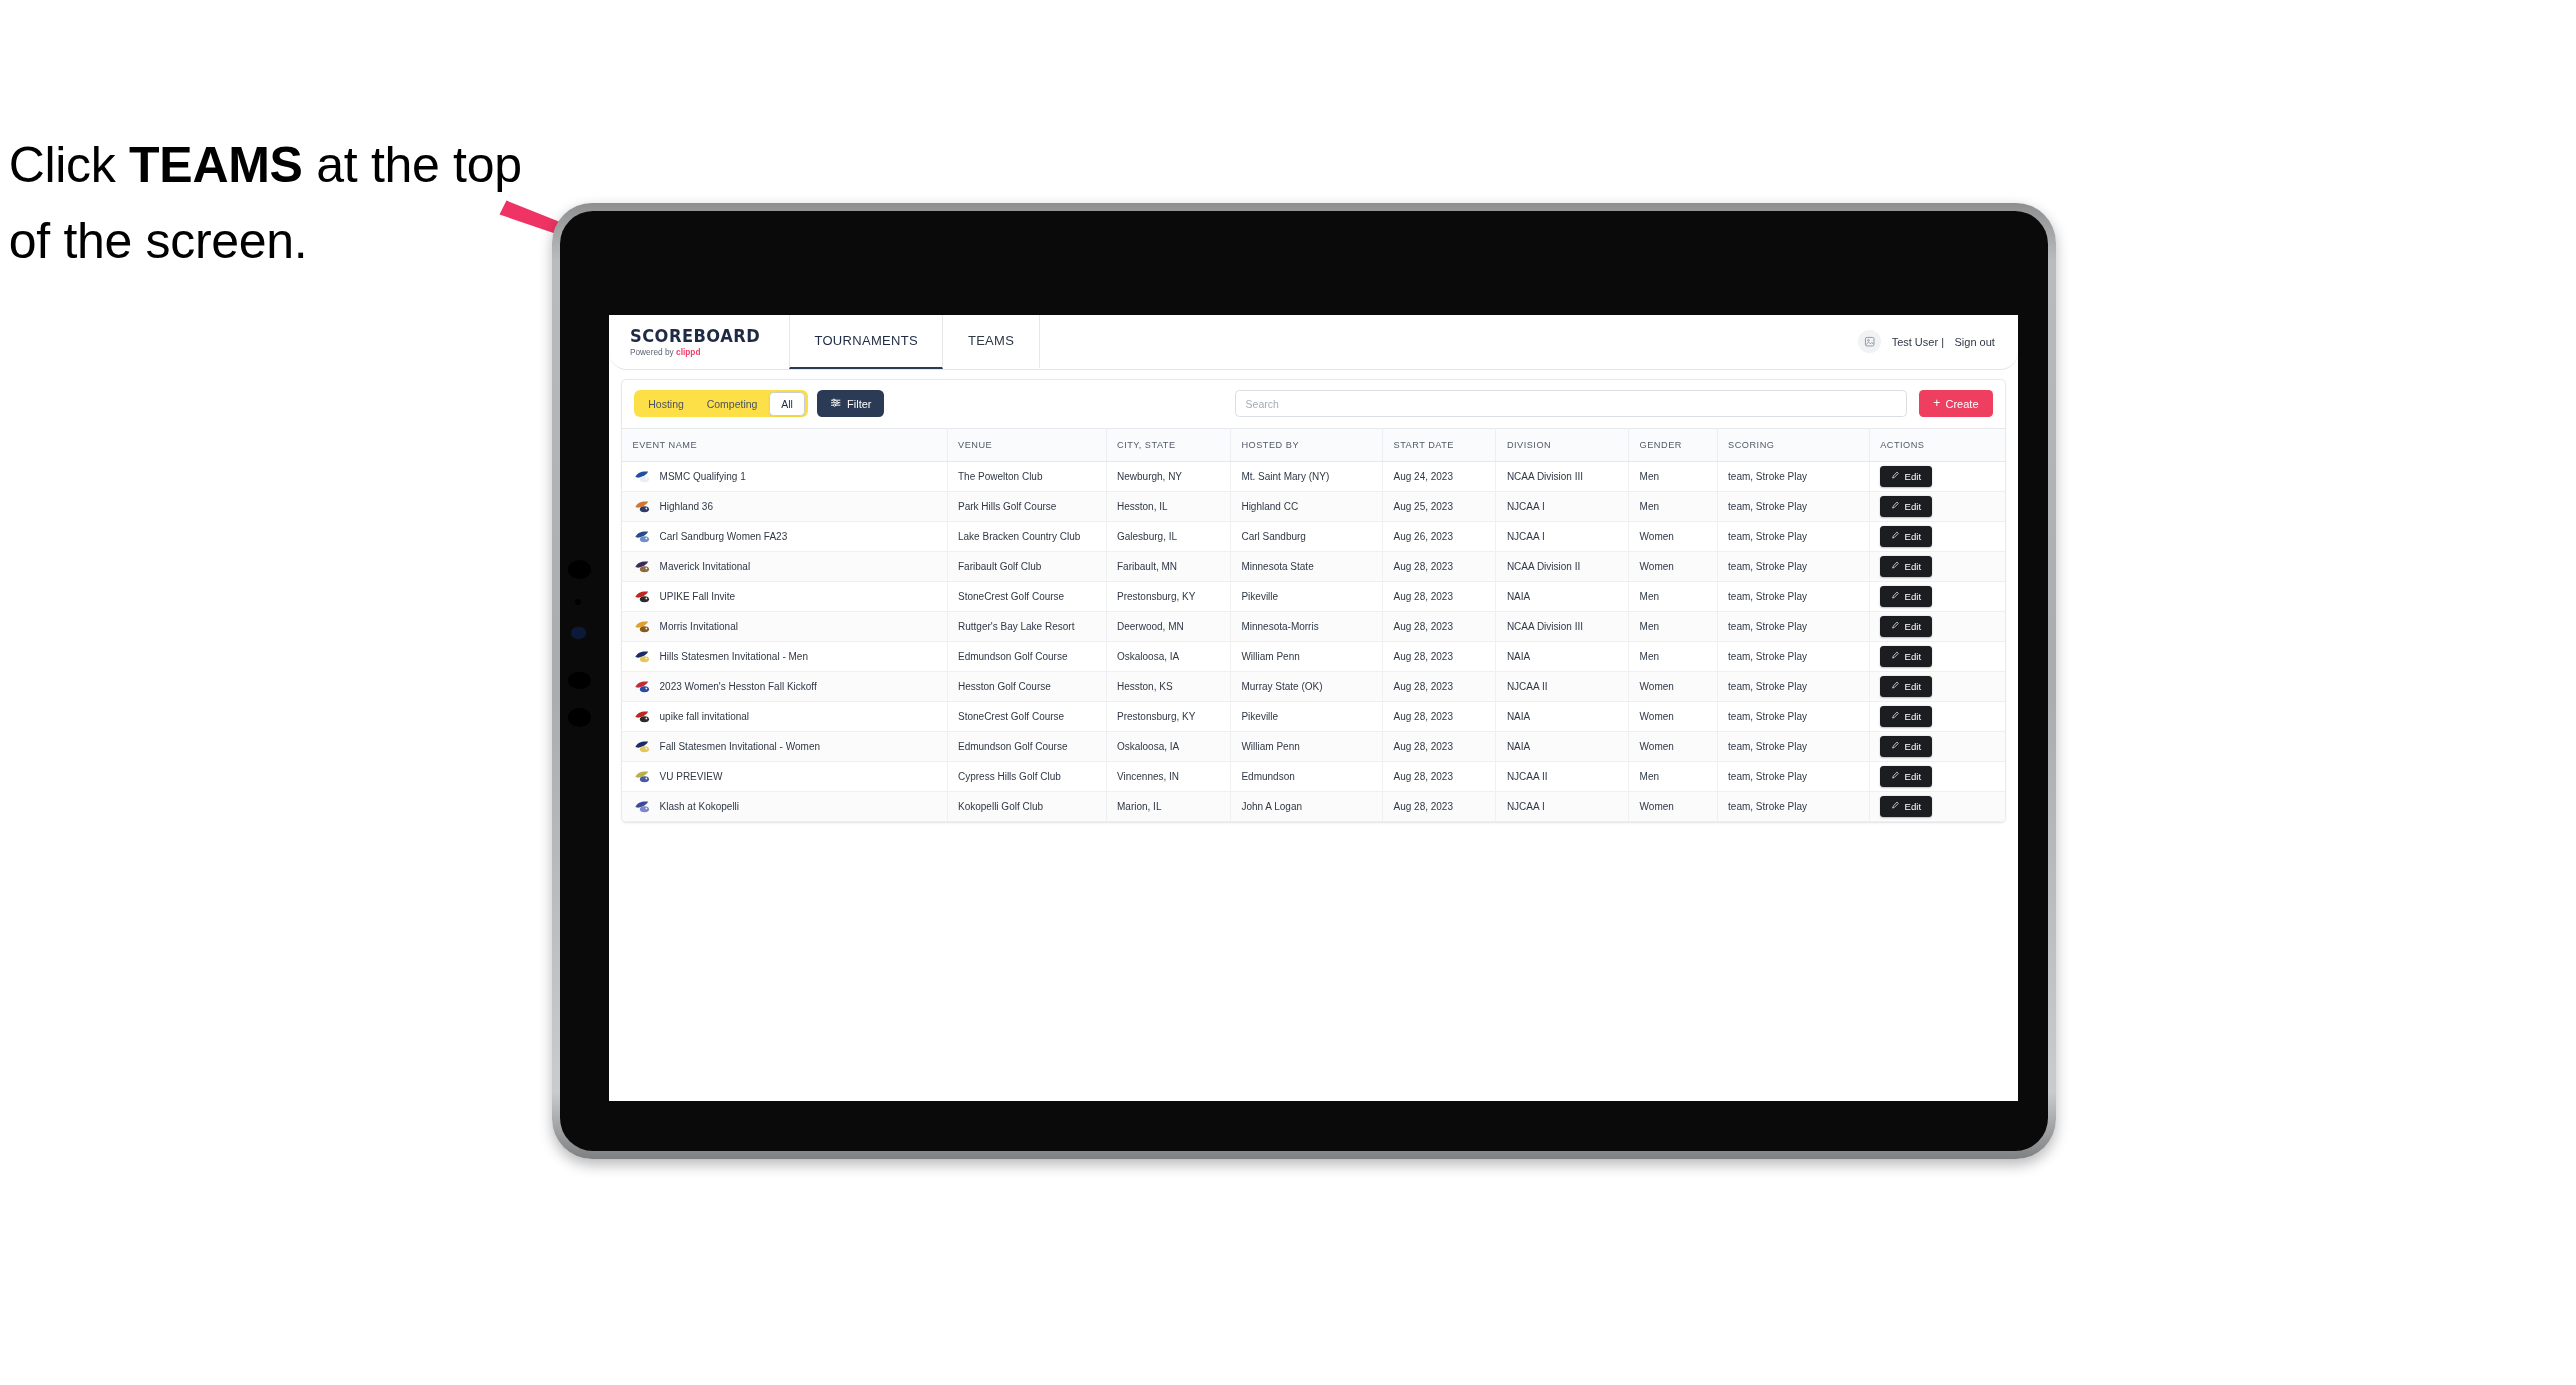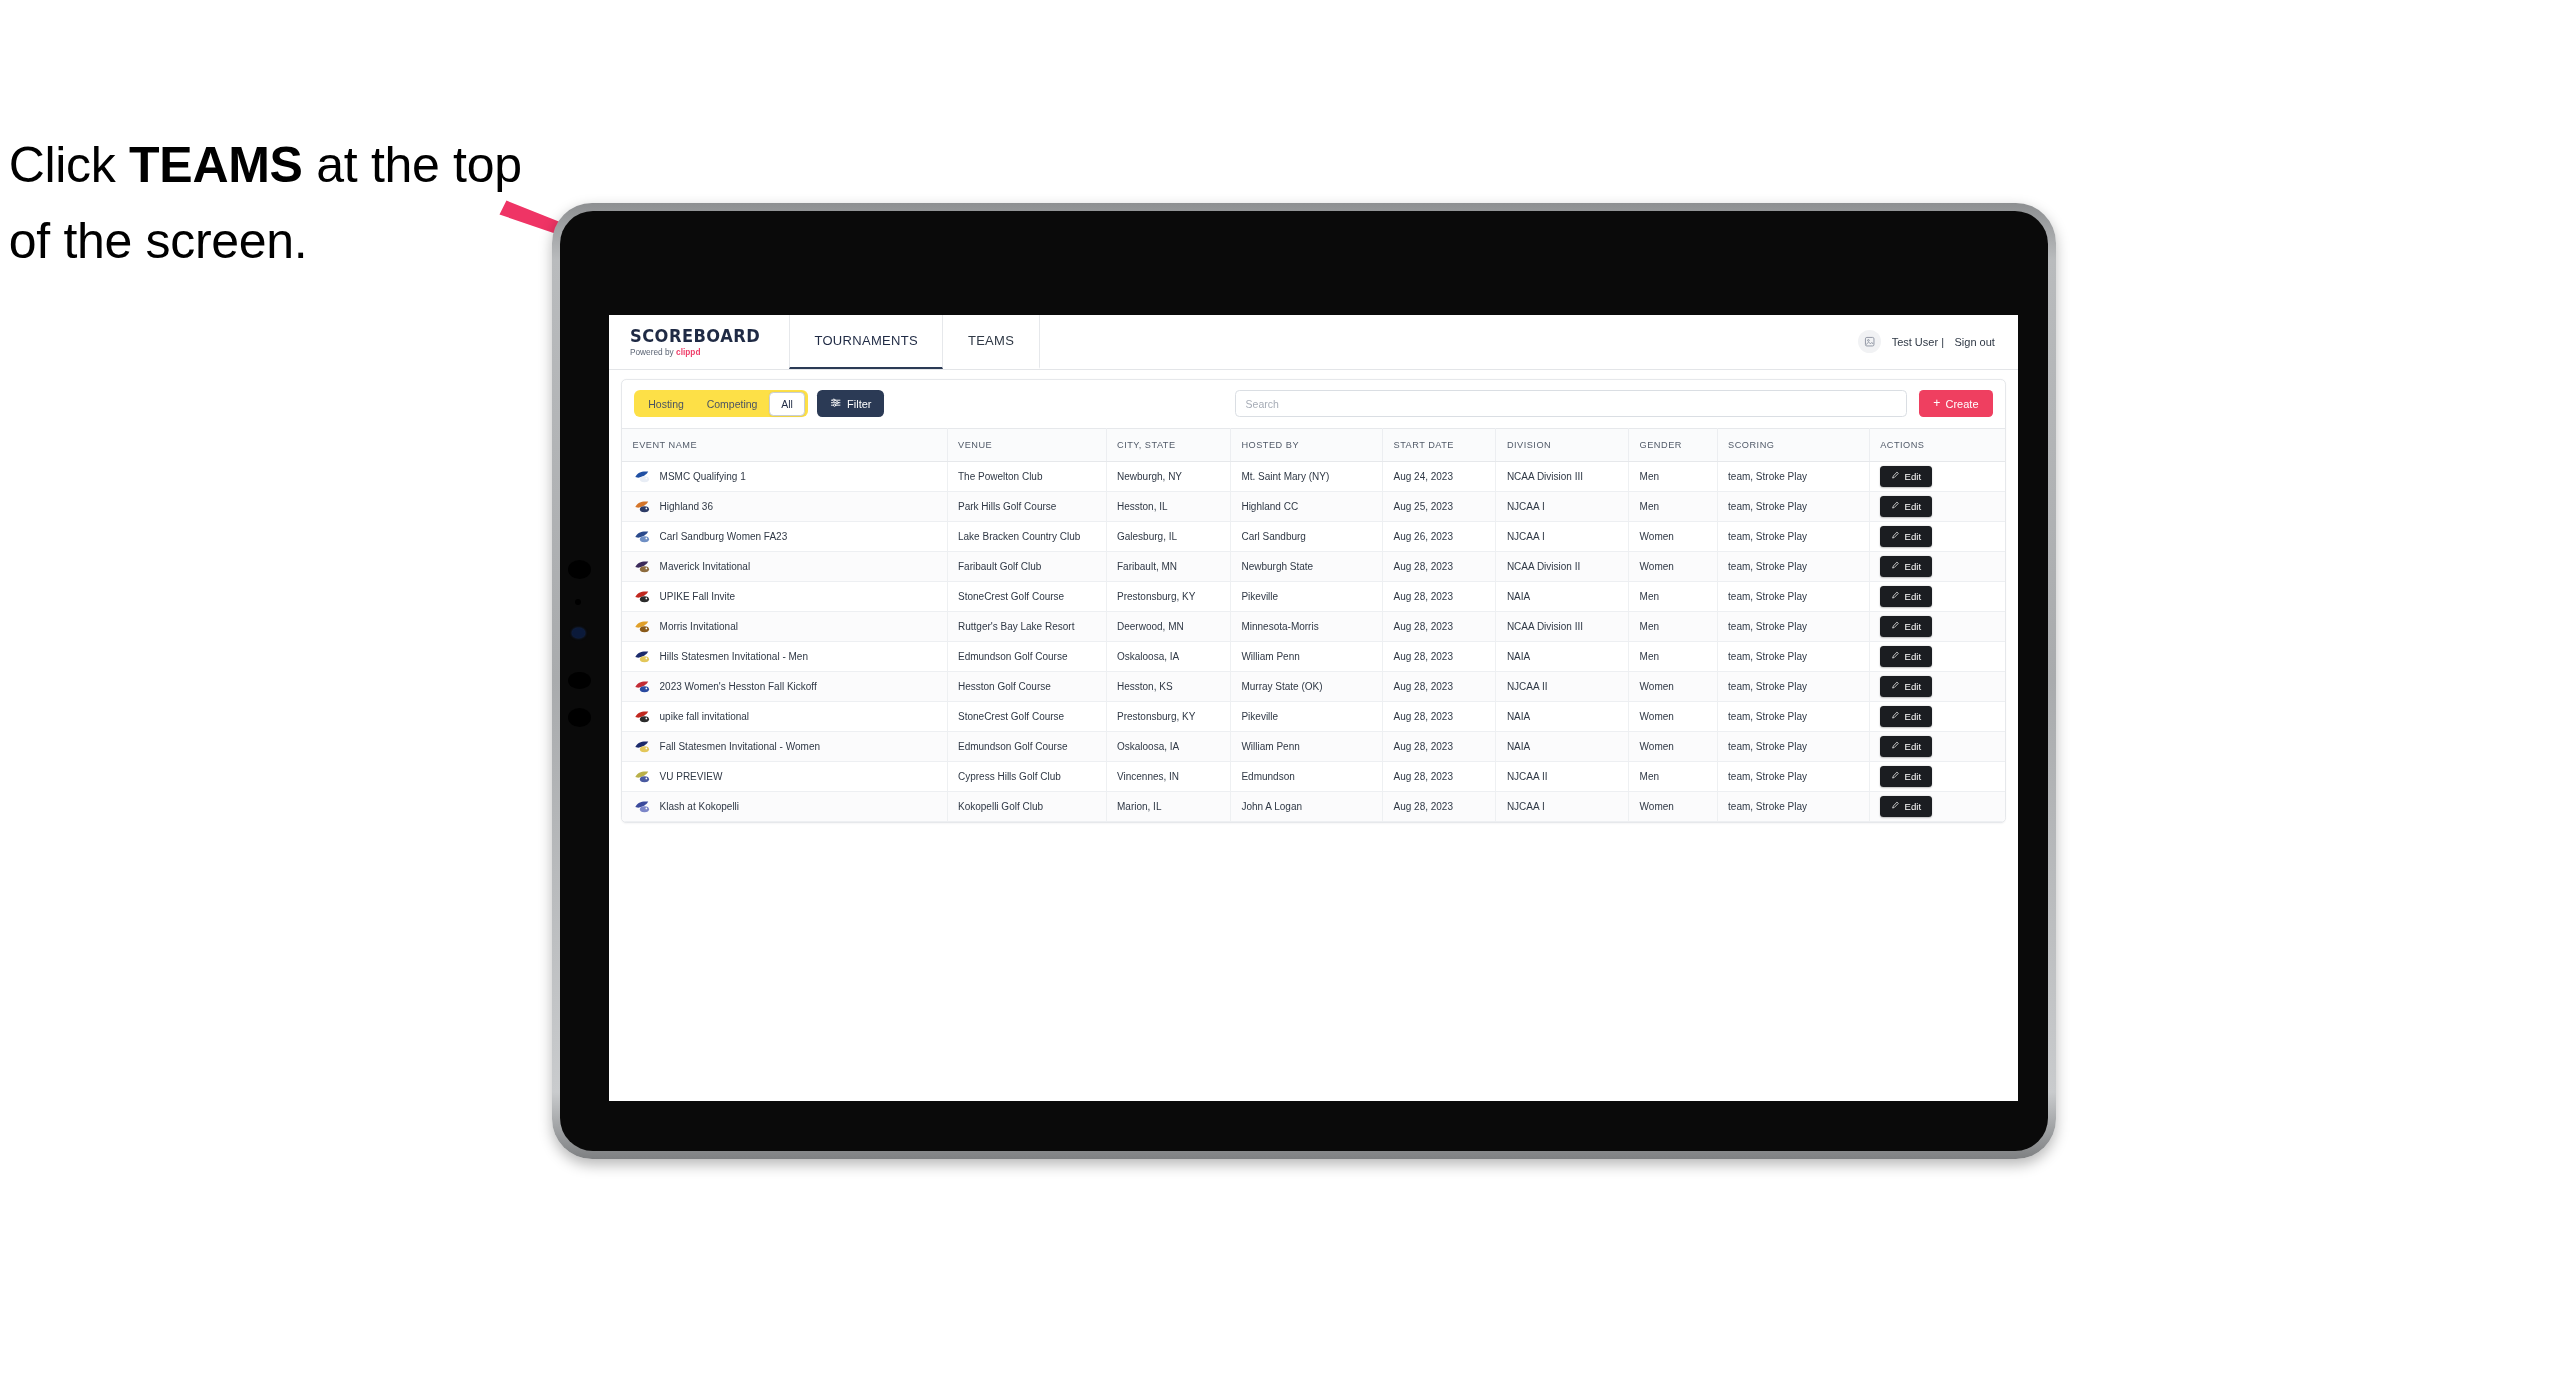--- a/index.html
+++ b/index.html
@@ -91,20 +91,21 @@
   }
 
   
   .topnav {
     position: relative;
     height: 54px;
     background: #ffffff;
     border-bottom: 0.9px solid #e3e5e8;
     display: flex;
     align-items: stretch;
+    border-radius: 18px;
   }
   .brand {
     display: flex;
     flex-direction: column;
     justify-content: center;
     padding: 0 19px 0 21px;
     min-width: 129px;
   }
   .brand-title {
     font-size: 17.5px;
@@ -516,21 +517,21 @@
                       <svg class="logo" viewBox="0 0 24 24">
                         <path d="M3 13 C6 7, 12 5, 20 6 C18 10, 13 13, 7 14 Z" fill="#3b2a5a"></path>
                         <ellipse cx="15" cy="16" rx="6" ry="4" fill="#8d6b3e"></ellipse>
                         <circle cx="17.5" cy="15" r="1.1" fill="#ffffff"></circle>
                       </svg>
                       <span>Maverick Invitational</span>
                     </div>
                   </td>
                   <td>Faribault Golf Club</td>
                   <td>Faribault, MN</td>
-                  <td>Newburgh State</td>
+                  <td>Minnesota State</td>
                   <td>Aug 28, 2023</td>
                   <td>NCAA Division II</td>
                   <td>Women</td>
                   <td>team, Stroke Play</td>
                   <td><div class="btn-edit">
                       <span><svg width="8.7" height="8.7" viewBox="0 0 16 16" fill="none" stroke="#ffffff" stroke-width="1.3" stroke-linecap="round" stroke-linejoin="round">
                           <path d="M11.5 2.5l2 2L6 12l-3 1 1-3z"></path>
                         </svg></span>
                       <span>Edit</span>
                     </div></td>

